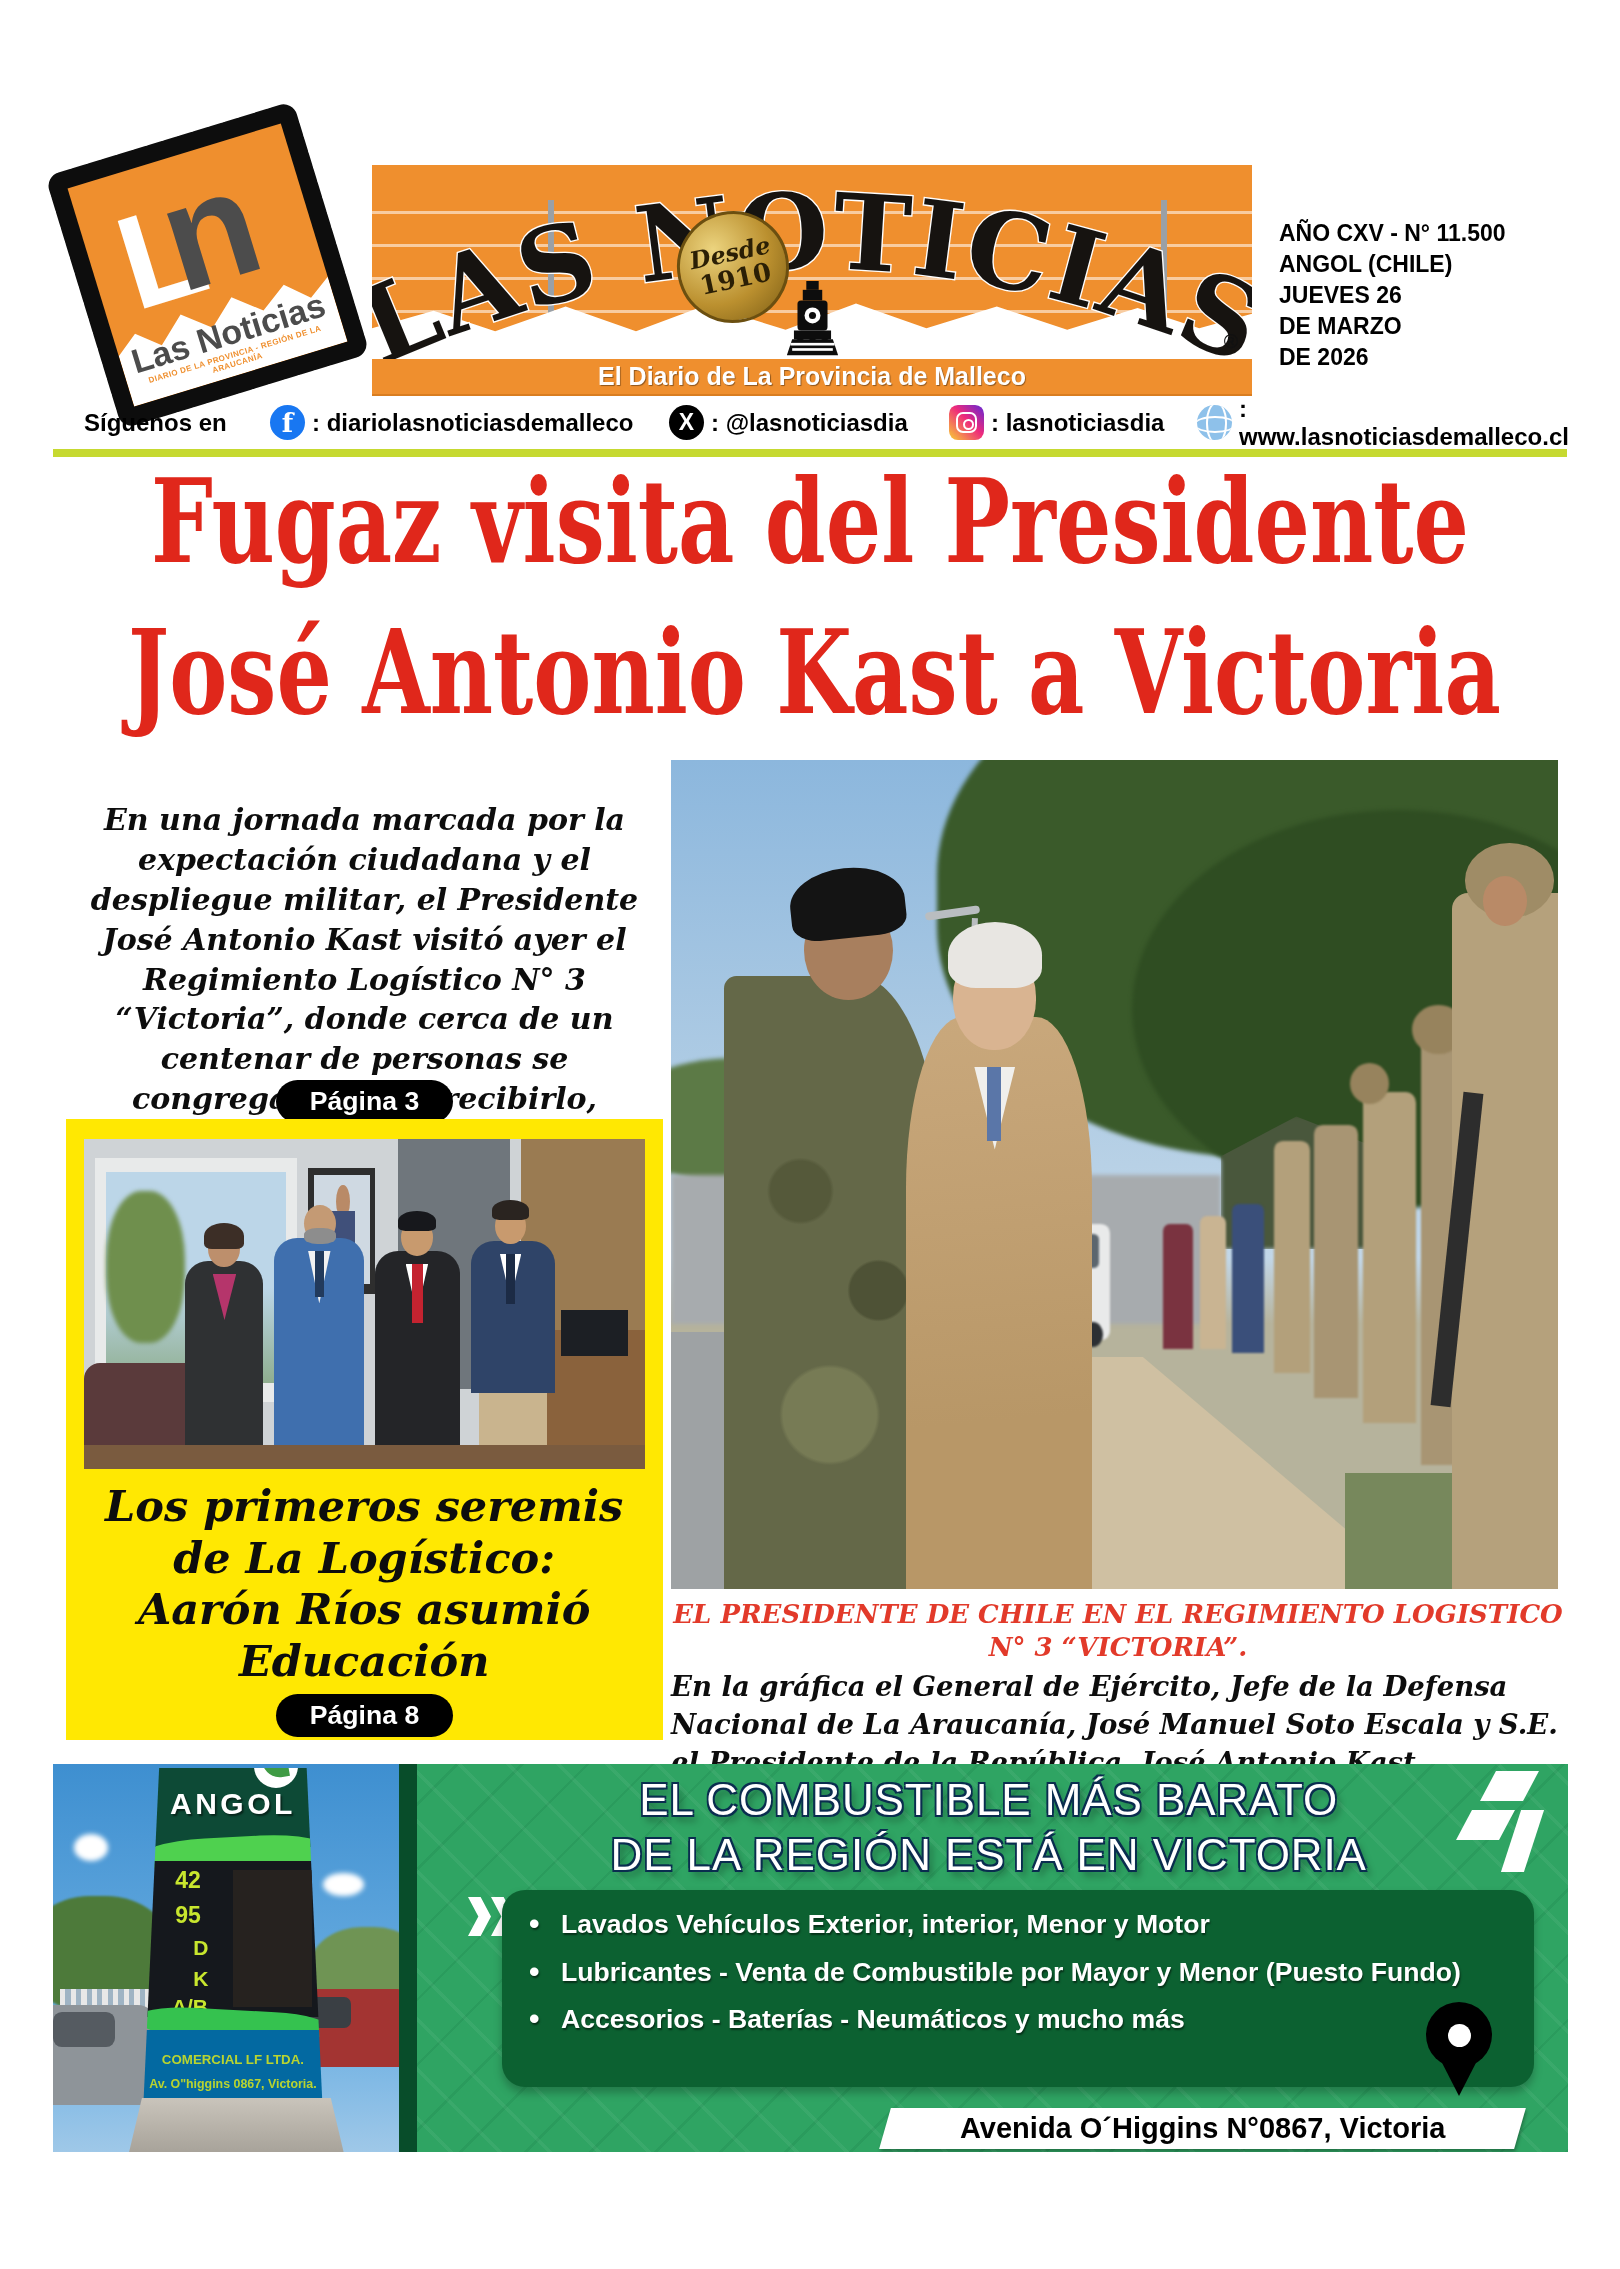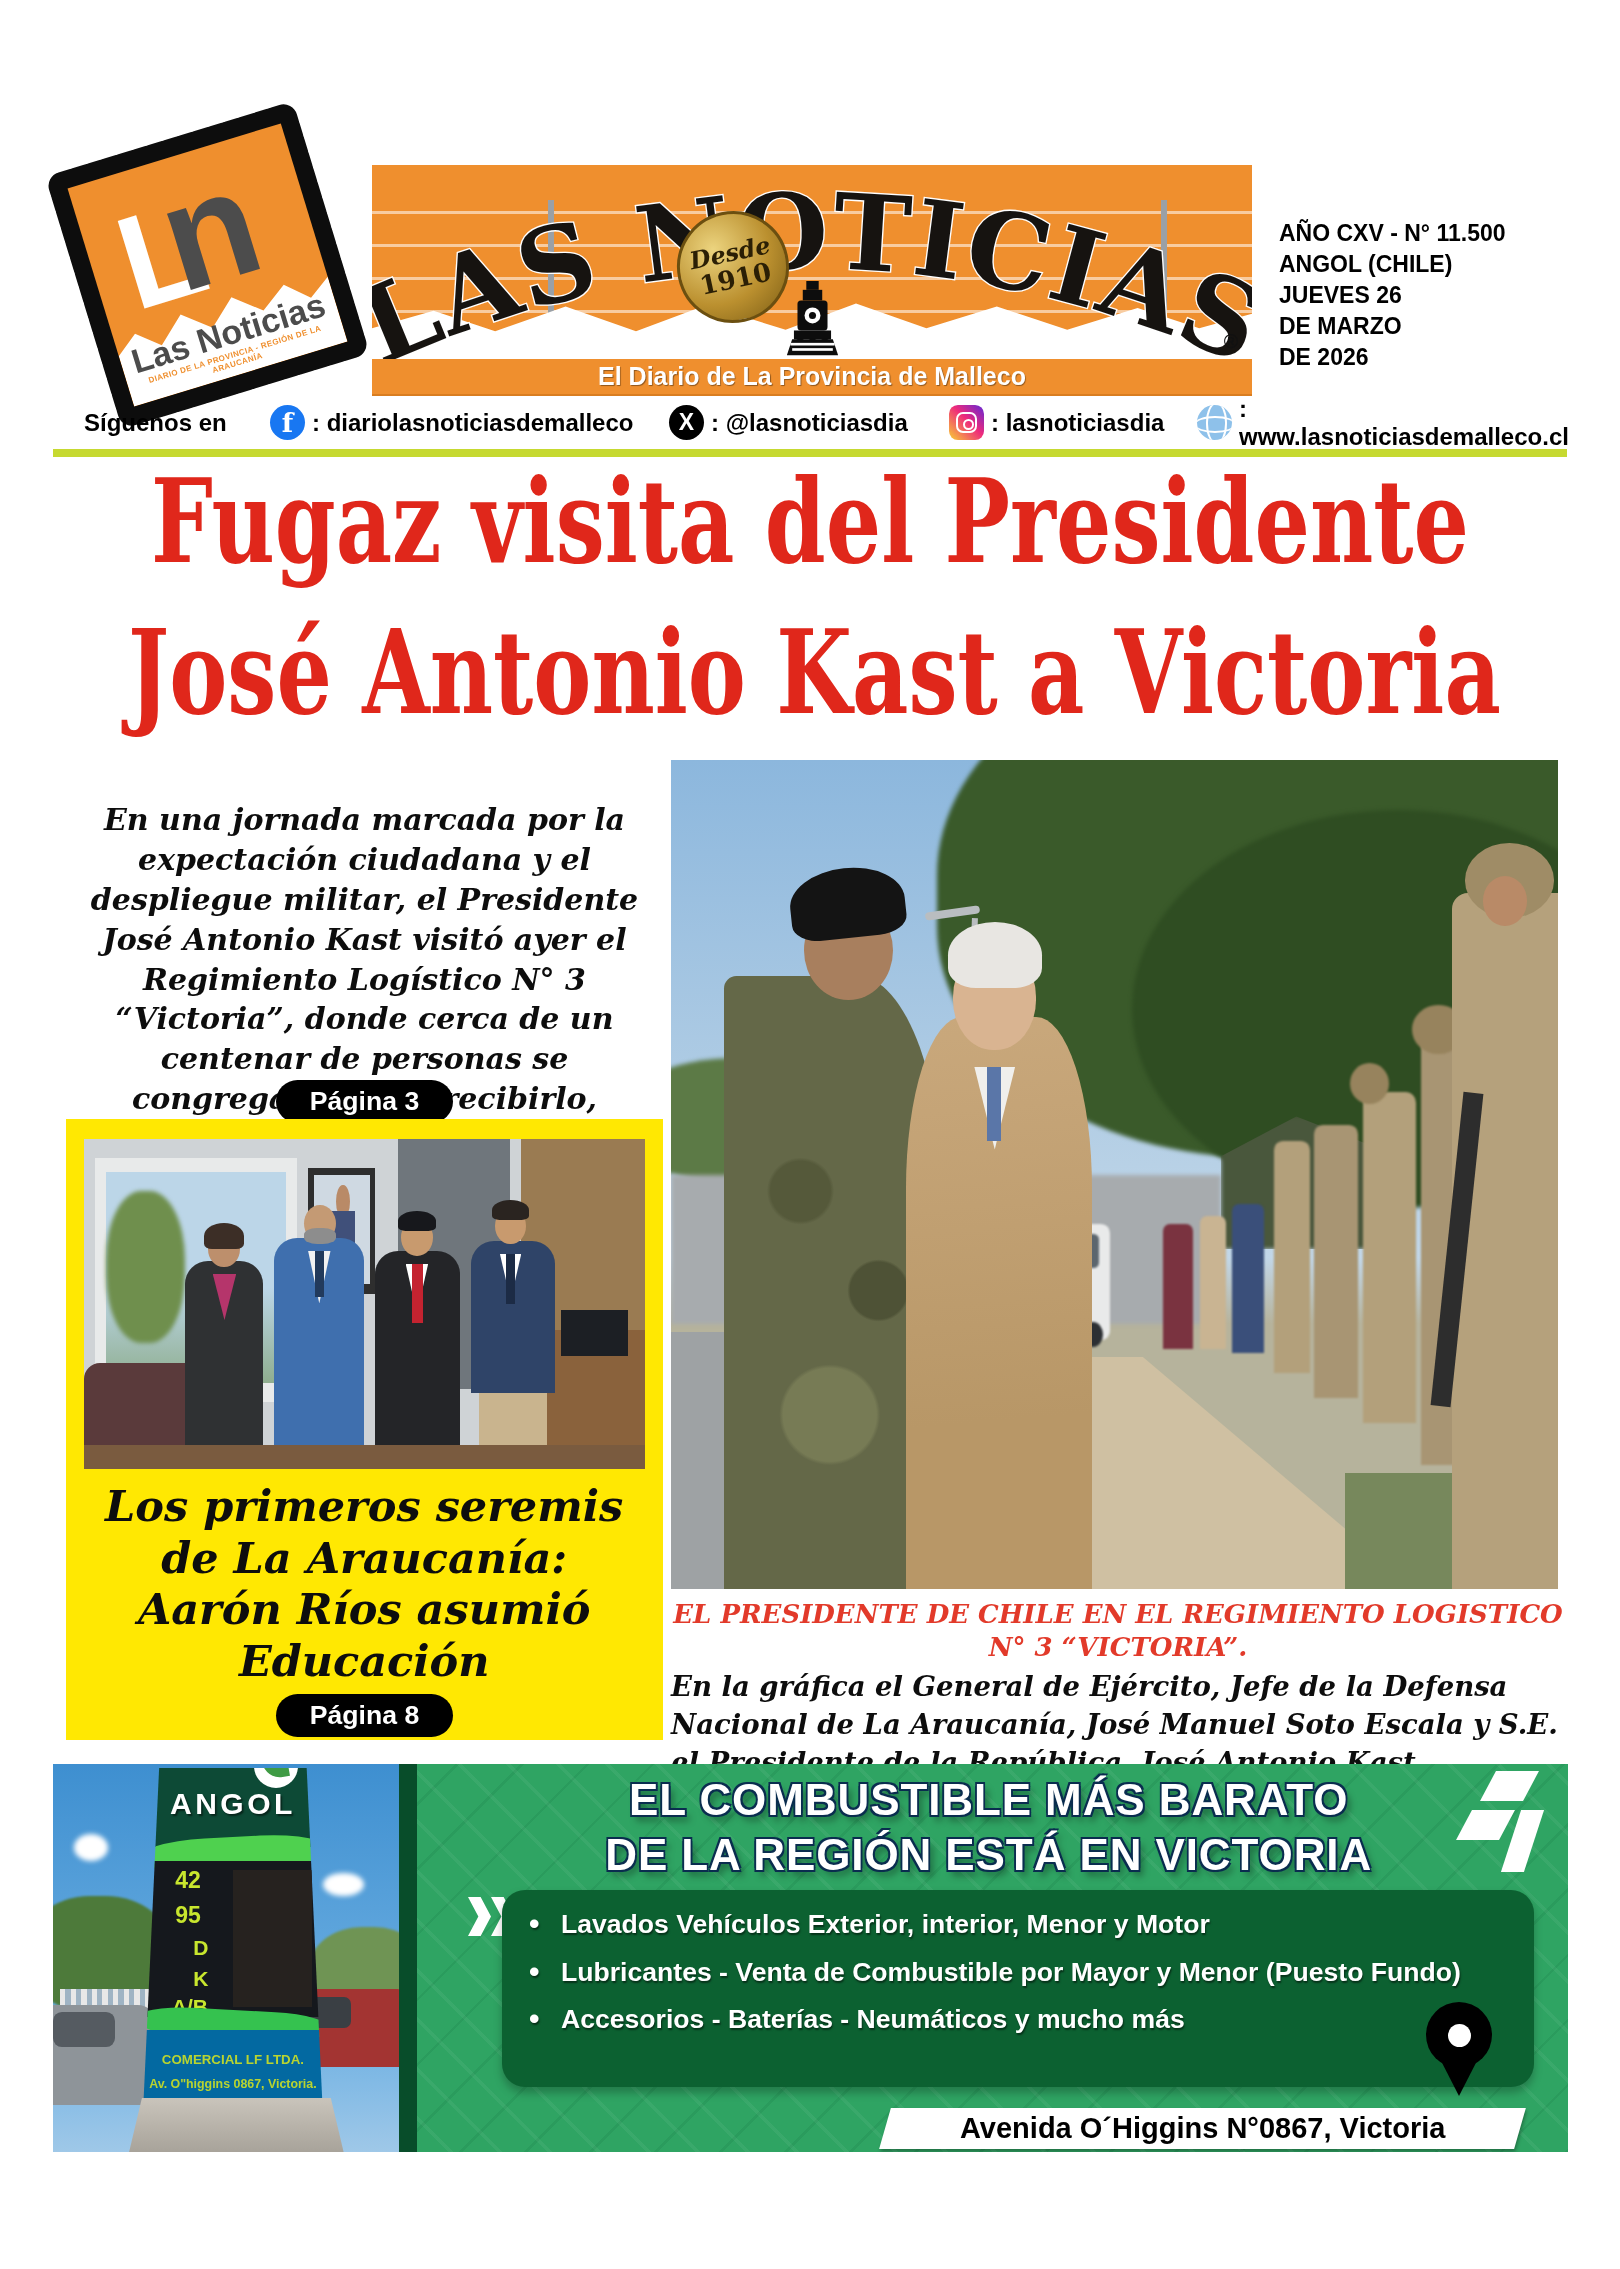--- a/index.html
+++ b/index.html
@@ -92,21 +92,21 @@
   .blur1{filter:blur(1.1px);}
 
   
   .ad{left:53px;top:1764px;width:1514px;height:388px;}
   .ad-photo{position:absolute;left:0;top:0;width:346px;height:388px;background:#3e8fd0;overflow:hidden;}
   .ad-green{position:absolute;left:346px;top:0;width:1169px;height:388px;background:#2fa463;overflow:hidden;}
   .circuit{position:absolute;inset:0;
      background:repeating-linear-gradient(45deg,rgba(255,255,255,.05) 0 3.5px,transparent 3.5px 35px),
                 repeating-linear-gradient(-45deg,rgba(0,80,40,.10) 0 2.7px,transparent 2.7px 46px);}
   .ad-strip{position:absolute;left:0;top:0;width:17.7px;height:388px;background:#084d2a;}
-  .ad-h{position:absolute;left:17.7px;width:1144px;text-align:center;color:#fff;font-weight:bold;
+  .ad-h{position:absolute;left:17.7px;width:1144px;text-align:center;color:#fff;font-weight:normal;
      font-size:44px;letter-spacing:0.9px;line-height:1;
      text-shadow:1.8px 1.8px 0 #0a2d4f,-1.8px -1.8px 0 #0a2d4f,1.8px -1.8px 0 #0a2d4f,-1.8px 1.8px 0 #0a2d4f,4.4px 6.2px 7px rgba(0,0,0,.35);}
   .ad-panel{position:absolute;left:103px;top:126px;width:1032px;height:197px;background:#0c6131;border-radius:23px;
      box-shadow:0 5.3px 8.9px rgba(0,0,0,.25);}
   .ad-panel ul{list-style:none;margin:12.4px 0 0 0;padding:0 26.6px 0 59px;}
   .ad-panel li{position:relative;color:#fff;font-weight:bold;font-size:26.6px;line-height:1;margin:21px 0;
      text-shadow:0.9px 1.8px 1.8px rgba(0,0,0,.5);}
   .ad-panel li::before{content:"•";position:absolute;left:-32px;top:-1.8px;font-size:30px;}
   .chev{position:absolute;left:69px;top:133px;width:71px;height:41px;}
   .chev span{position:absolute;top:0;width:23px;height:39px;background:#fff;
@@ -257,21 +257,21 @@
         <div class="p" style="left:69%;top:31%;width:15%;height:46%;background:#2f4468;border-radius:23px 23px 0 0;"></div>
         <div class="p" style="left:70.5%;top:77%;width:12%;height:16%;background:#c9b48e;"></div>
         <div class="p" style="left:74.2%;top:35%;width:3.8%;height:14%;background:#fff;clip-path:polygon(0 0,100% 0,50% 100%);"></div>
         <div class="p" style="left:75.3%;top:35%;width:1.6%;height:15%;background:#1c2b45;"></div>
         <div class="p" style="left:73.4%;top:21%;width:5.4%;height:11%;background:#c89a6e;border-radius:50%;"></div>
         <div class="p" style="left:72.8%;top:18.6%;width:6.6%;height:6%;background:#2a2420;border-radius:50% 50% 20% 20%;"></div>
       </div>
     </div>
     <div class="ytitle">
       <div>Los primeros seremis</div>
-      <div>de La Araucanía:</div>
+      <div>de La Logístico:</div>
       <div>Aarón Ríos asumió</div>
       <div>Educación</div>
     </div>
     <div class="ypill">
       <span class="pill">Página 8</span>
     </div>
   </div>
 
   <div class="p scene" style="left:671px;top:760px;width:887px;height:829px;background:linear-gradient(180deg,#8cb7dd 0%,#c2d7e8 60%,#b6b39c 68%);">
     <div class="p blur2" style="left:30%;top:-14%;width:82%;height:62%;background:#3a5a2a;border-radius:45%;"></div>

